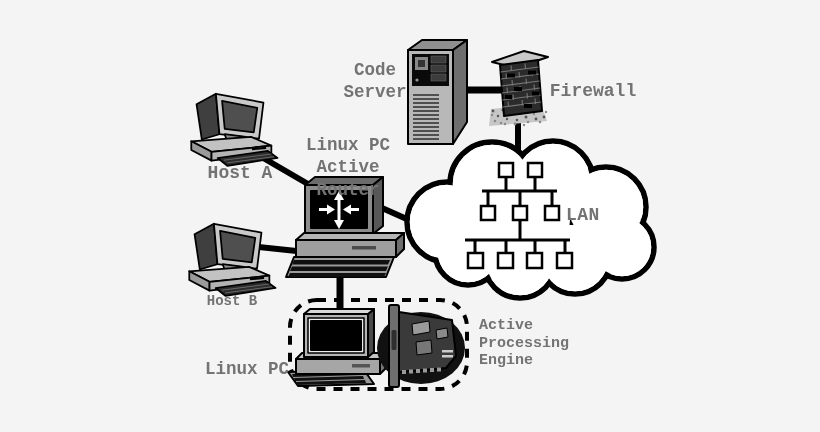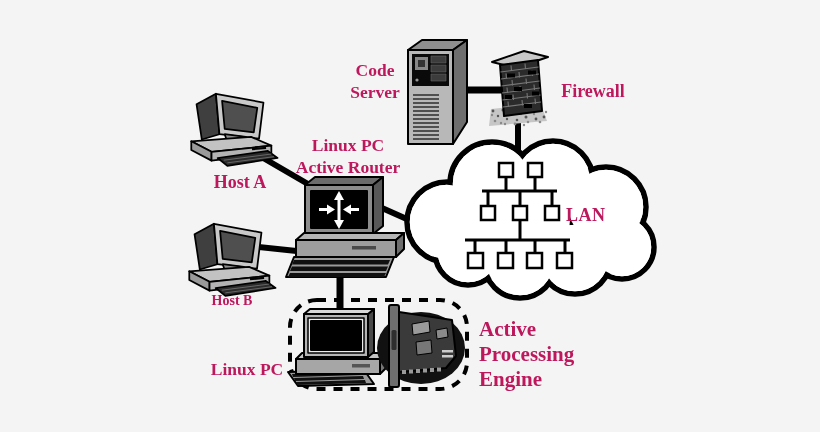--- a/index.html
+++ b/index.html
@@ -4,35 +4,35 @@
 <style>
   html,body { margin:0; padding:0; }
   body { font-family:"Liberation Serif", serif; }
   .canvas {
     position:relative; width:820px; height:432px;
     background:#f4f4f4; overflow:hidden;
   }
   .canvas svg { position:absolute; left:0; top:0; }
   .label {
     position:absolute;
-    font-family:Liberation Serif, serif;
+    font-family:Liberation Mono, monospace;
     font-weight:700;
-    color:#be185d;
+    color:#737373;
     white-space:pre-line;
     line-height:1.2;
     text-align:center;
   }
-  .lbl-host-a   { left:202px; top:163px; width:76px;  font-size:18px;margin-top:9px; }
+  .lbl-host-a   { left:202px; top:163px; width:76px;  font-size:18px; }
   .lbl-host-b   { left:196px; top:293px; width:72px;  font-size:14px; }
   .lbl-router   { left:283px; top:134px; width:130px; font-size:17.5px; line-height:1.28; }
   .lbl-server   { left:339px; top:60px;  width:72px;  font-size:17.5px; line-height:1.25; }
   .lbl-firewall { left:547px; top:81px;  width:92px;  font-size:18px; text-align:center; }
   .lbl-lan      { left:566px; top:205px; width:60px;  font-size:18px; text-align:left; letter-spacing:.5px; }
   .lbl-linuxpc  { left:205px; top:359px; width:84px;  font-size:17.5px; }
-  .lbl-engine   { left:479px; top:317px; width:112px; font-size:21px; text-align:left; line-height:1.18; }
+  .lbl-engine   { left:479px; top:317px; width:112px; font-size:15px; text-align:left; line-height:1.18; }
 </style>
 </head>
 <body>
 
 <div class="canvas">
   <svg width="820" height="432" viewBox="0 0 820 432">
     <defs>
       <g id="hostpc" stroke="#000" stroke-width="2" stroke-linejoin="round">
         <polygon points="12,14 34,2 38,48 18,54" fill="#3f3f3f"></polygon>
         <polygon points="34,2 88,12 83,53 38,48" fill="#c9c9c9"></polygon>

